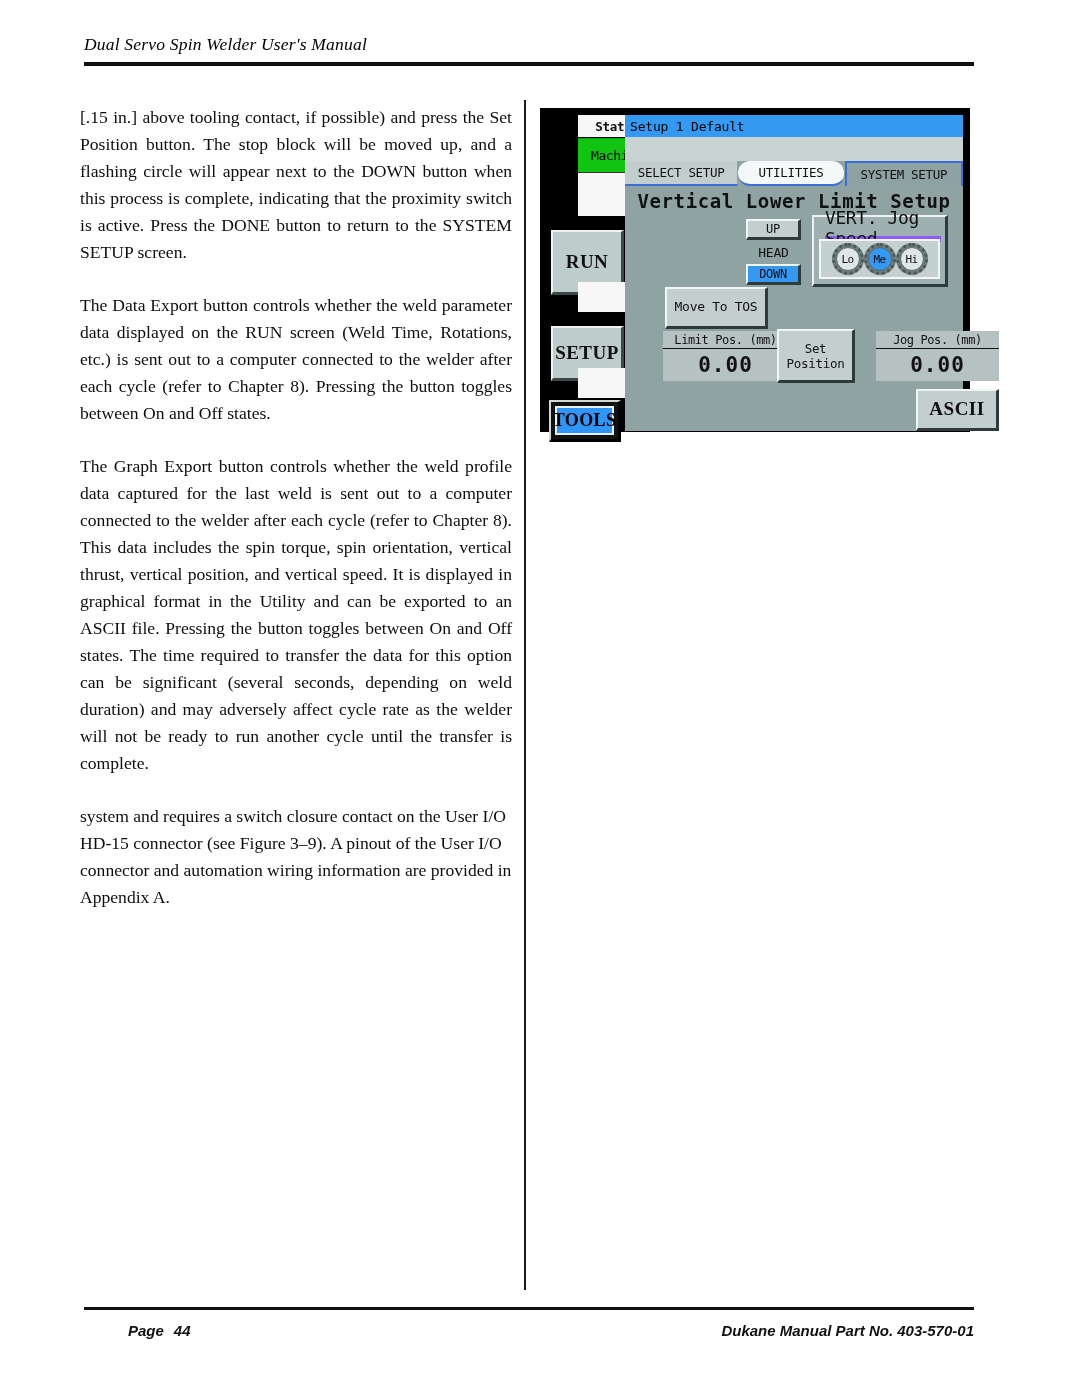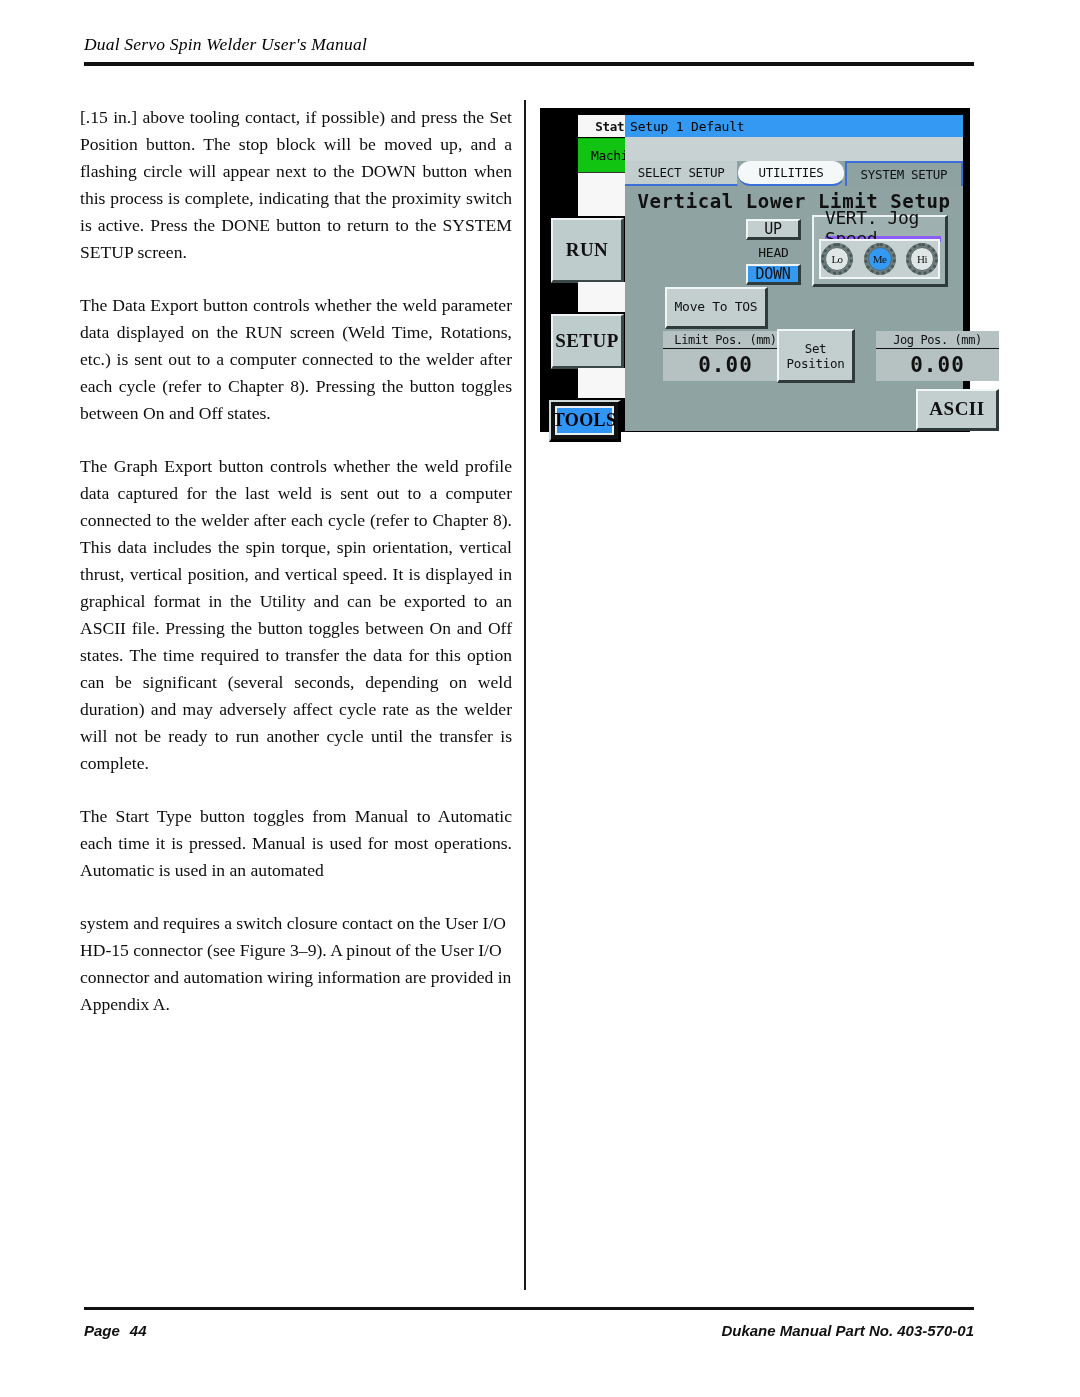--- a/index.html
+++ b/index.html
@@ -29,21 +29,21 @@
 
   
   .foot-rule{
     position:absolute;left:84px;top:1307px;width:890px;height:3px;background:#111;
   }
   .foot-left{
     position:absolute;left:84px;top:1322px;
     font-family:"Liberation Sans", sans-serif;
     font-style:italic;font-weight:bold;font-size:15px;color:#111;
   }
-  .foot-left .pg{margin-right:10px;}
+  .foot-left .pg{margin-right:10px;margin-left:44px;}
   .foot-right{
     position:absolute;right:106px;top:1322px;
     font-family:"Liberation Sans", sans-serif;
     font-style:italic;font-weight:bold;font-size:15px;color:#111;
     white-space:nowrap;
   }
 
   
   .col-divider{
     position:absolute;left:524px;top:100px;width:2px;height:1190px;background:#1a1a1a;
@@ -94,20 +94,21 @@
 
   .rail-btn{
     position:absolute;left:4px;width:68px;
     background:#bfcccc;
     border-top:2px solid #eef2f2;border-left:2px solid #eef2f2;
     border-right:3px solid #3b4848;border-bottom:3px solid #3b4848;
     display:flex;align-items:center;justify-content:center;
     font-family:"Liberation Serif", serif;
     font-weight:bold;font-size:19px;color:#111;
     letter-spacing:.5px;
+    margin-top:12px;
   }
   .rail-run{top:103px;height:60px;}
   .rail-setup{top:199px;height:50px;}
   .rail-tools-frame{
     position:absolute;left:2px;top:285px;width:72px;height:42px;
     background:#111;
     border-top:2px solid #cfd8d8;border-left:2px solid #cfd8d8;
     border-right:3px solid #000;border-bottom:3px solid #000;
     box-sizing:border-box;
   }
@@ -152,21 +153,21 @@
     background:#8fa3a3;
     font-size:19px;font-weight:bold;color:#111;letter-spacing:.6px;
   }
 
   
   .btn{
     position:absolute;box-sizing:border-box;background:#c3cece;
     border-top:2px solid #f0f5f5;border-left:2px solid #f0f5f5;
     border-right:3px solid #2f3a3a;border-bottom:3px solid #2f3a3a;
     display:flex;align-items:center;justify-content:center;
-    font-size:15px;color:#111;letter-spacing:-.3px;text-align:center;
+    font-size:12px;color:#111;letter-spacing:-.3px;text-align:center;
     line-height:12.5px;
   }
   .btn-up{left:121px;top:104px;width:55px;height:21px;}
   .lbl-head{
     position:absolute;left:121px;top:127px;width:55px;height:20px;
     display:flex;align-items:center;justify-content:center;
     font-size:13px;color:#111;letter-spacing:-.2px;background:transparent;
   }
   .btn-down{
     left:121px;top:149px;width:55px;height:21px;background:#3399f3;
@@ -183,21 +184,21 @@
   }
   .jog-title{
     position:absolute;left:11px;top:3px;right:4px;height:16px;
     display:flex;align-items:center;justify-content:center;
     font-size:18px;color:#111;letter-spacing:-.4px;
     border-bottom:6px solid #8b5cf6;
   }
   .jog-inner{
     position:absolute;left:5px;top:22px;right:5px;bottom:5px;
     background:#c5d0d0;border:2px solid #f2f6f6;box-sizing:border-box;
-    display:flex;align-items:center;justify-content:space-between;font-family:Liberation Serif, serif;
+    display:flex;align-items:center;justify-content:center;
   }
   .knob{
     width:32px;height:32px;border-radius:50%;
     background:#6e7d7d;
     border:3px dotted #4a5757;
     box-sizing:border-box;
     display:flex;align-items:center;justify-content:center;
     position:relative;
   }
   .knob .core{
@@ -247,23 +248,20 @@
 
   <div class="bodycol">
     <p class="para">
       <span>[.15 in.] above tooling contact, if possible) and press the Set Position button. The stop block will be moved up, and a flashing circle will appear next to the DOWN button when this process is complete, indicating that the proximity switch is active. Press the DONE button to return to the SYSTEM SETUP screen.</span>
     </p>
     <p class="para">
       <span>The Data Export button controls whether the weld parameter data displayed on the RUN screen (Weld Time, Rotations, etc.) is sent out to a computer connected to the welder after each cycle (refer to Chapter 8). Pressing the button toggles between On and Off states.</span>
     </p>
     <p class="para">
       <span>The Graph Export button controls whether the weld profile data captured for the last weld is sent out to a computer connected to the welder after each cycle (refer to Chapter 8). This data includes the spin torque, spin orientation, vertical thrust, vertical position, and vertical speed.  It is displayed in graphical format in the Utility and can be exported to an ASCII file. Pressing the button toggles between On and Off states. The time required to transfer the data for this option can be significant (several seconds, depending on weld duration) and may adversely affect cycle rate as the welder will not be ready to run another cycle until the transfer is complete.</span>
-    </p>
-    <p class="para">
-      <span>The Start Type button toggles from Manual to Automatic each time it is pressed. Manual is used for most operations. Automatic is used in an automated</span>
     </p>
     <p class="para nj">
       <span>system and requires a switch closure contact on the User I/O HD-15 connector (see Figure 3–9). A pinout of the User I/O connector and automation wiring information are provided in Appendix A.</span>
     </p>
   </div>
 
   <div class="figure-wrap">
     <div class="hmi">
       <div class="hmi-inner">
 

